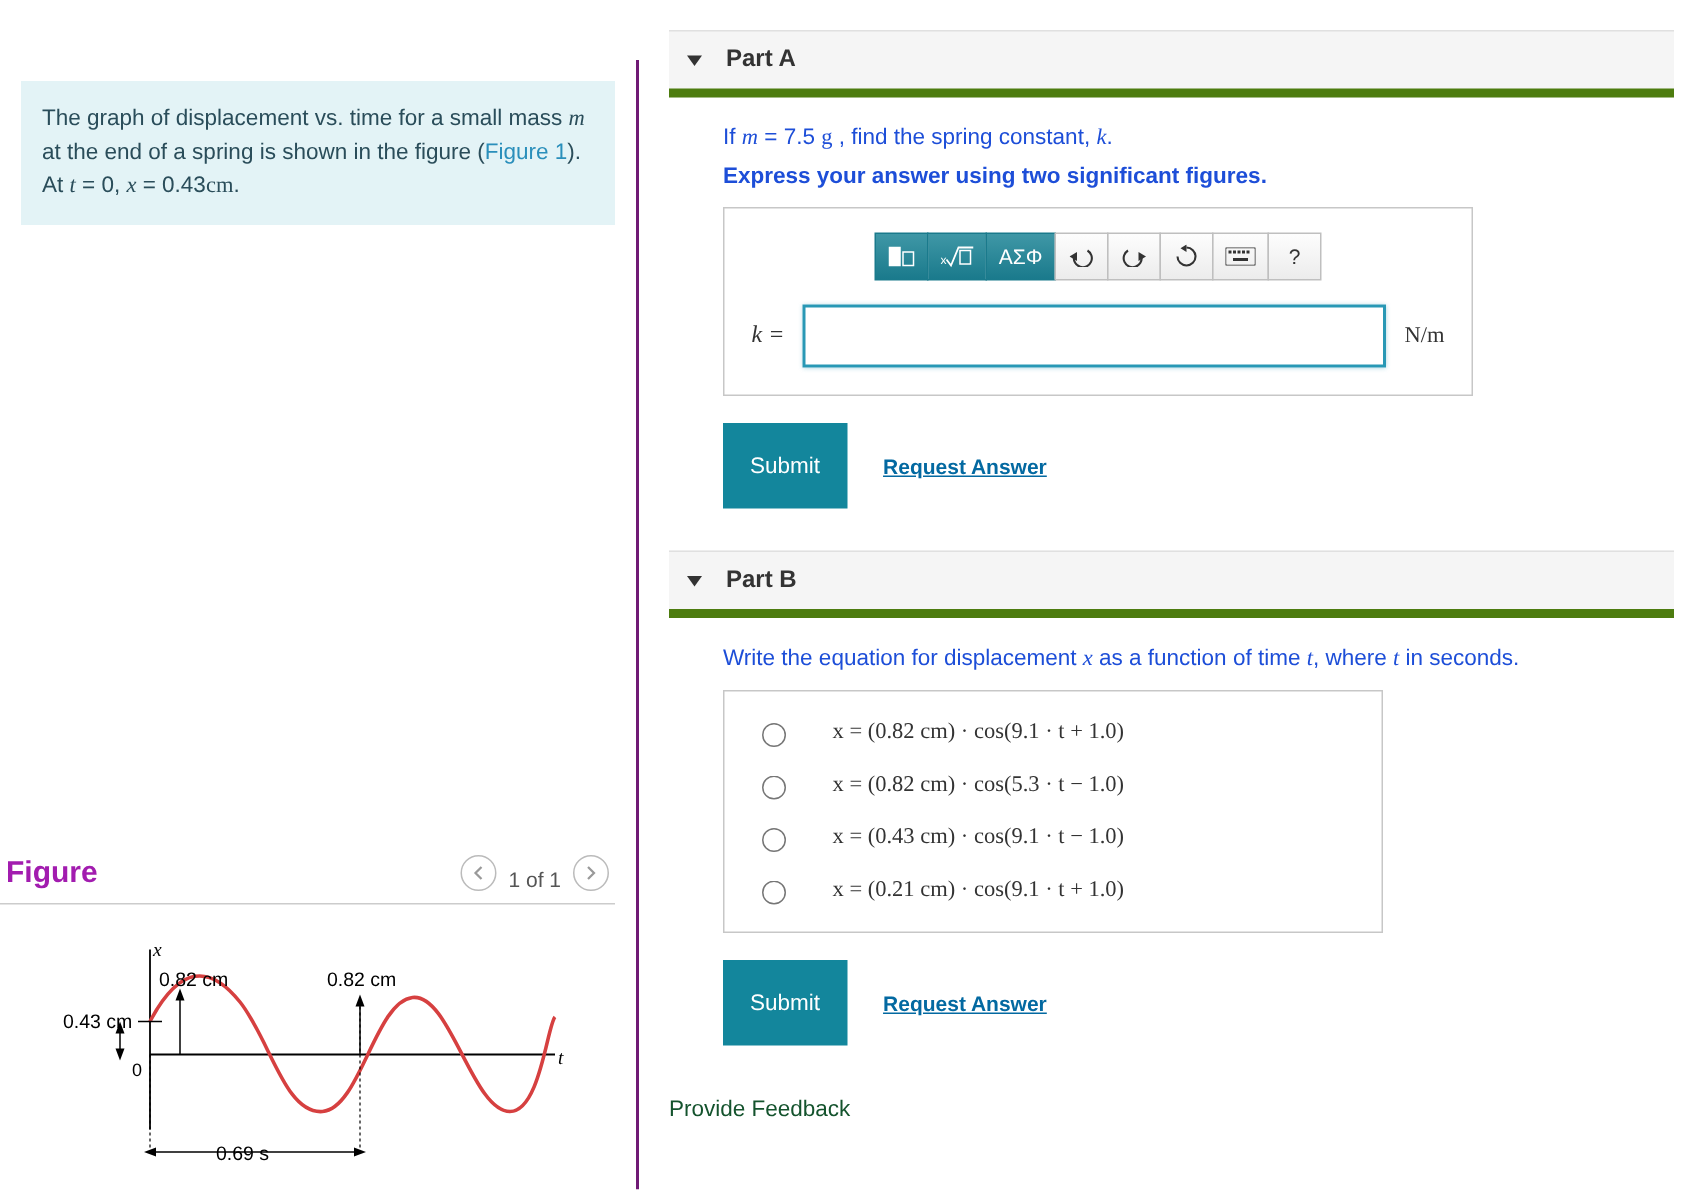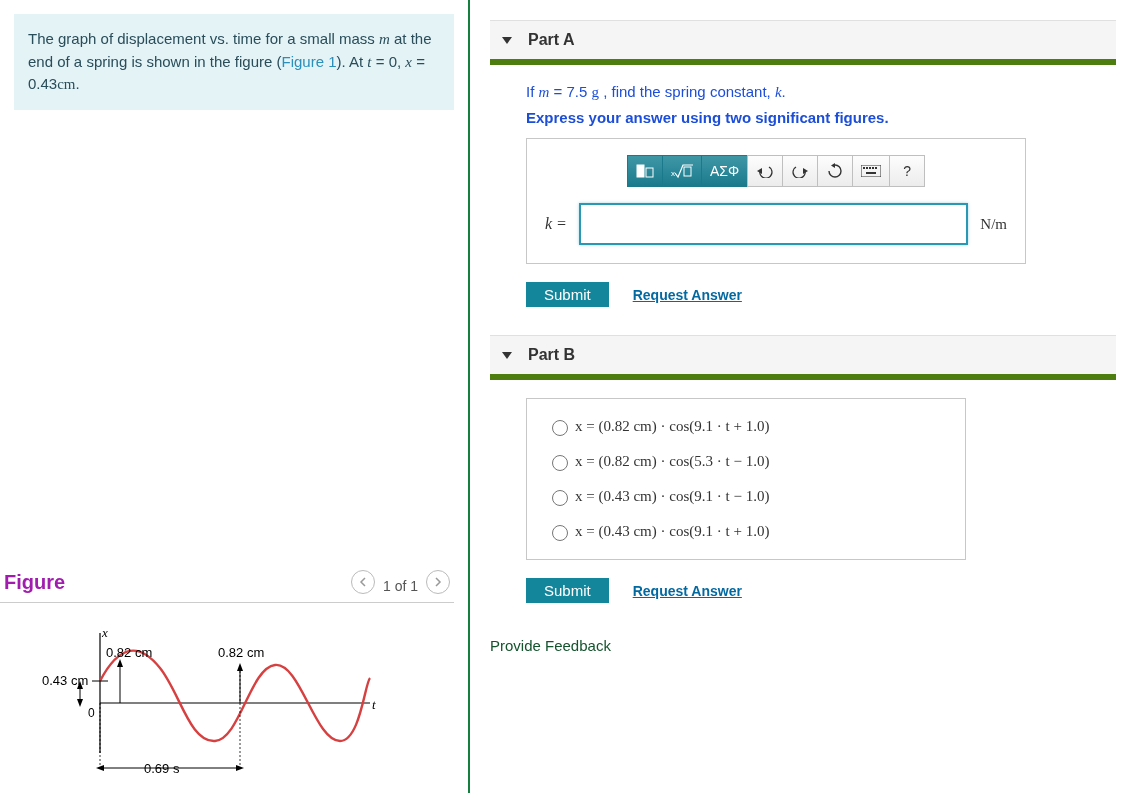--- a/index.html
+++ b/index.html
@@ -8,25 +8,26 @@
     font-family: "Segoe UI", Arial, sans-serif;
     font-size: 14px;
     color: #333;
     display: flex;
     width: 1122px;
     height: 793px;
     overflow: hidden;
     background: #fff;
   }
   .left-panel {
-    width: 470px;
-    border-right: 2px solid #15803d;
+    width: 426px;
+    border-right: 2px solid #701a75;
     padding: 14px 14px 0 0;
     display: flex;
     flex-direction: column;
+    margin-top: 40px;
   }
   .problem-box {
     background: #e3f3f6;
     padding: 14px;
     margin: 0 0 0 14px;
     line-height: 1.5;
     color: #2a4d5a;
     font-size: 15px;
   }
   .problem-box .fig-link { color: #2a8fbb; }
@@ -124,42 +125,42 @@
     border: 2px solid #2898b5;
     background:#fff;
     box-shadow: 0 0 3px rgba(40,152,181,0.4);
   }
   .eq-unit { font-family: Georgia, serif; font-size:15px; }
   .action-row { display:flex; align-items:center; gap:24px; margin-top:4px;}
   .submit-btn {
     background:#13869c;
     color:#fff;
     border:none;
-    padding: 4px 18px;
+    padding: 20px 18px;
     font-size:15px;
     cursor:pointer;
   }
   .req-ans {
     color:#0369a1;
     text-decoration: underline;
     font-size:14px;
     font-weight:600;
     cursor:pointer;
   }
   .options-box {
     border: 1px solid #c7c7c7;
     background:#fff;
     padding: 10px 16px;
     width:440px;
     margin: 12px 0 18px 0;
   }
   .opt-row {
     display:flex;
     align-items:center;
-    gap:4px;
+    gap:28px;
     padding:8px 4px;
   }
   .opt-row input[type="radio"]{ width:16px;height:16px; cursor:pointer;}
   .opt-text { font-family: Georgia, serif; font-size:15px; }
   .feedback-link {
     color:#14532d;
     font-size:15px;
     padding:6px 0 0 0;
   }
 </style>
@@ -300,36 +301,39 @@
       <button class="submit-btn">Submit</button>
       <span class="req-ans">Request Answer</span>
     </div>
   </div>
 
   <div class="part-header">
     <span class="caret"></span>
     <span class="part-title">Part B</span>
   </div>
   <div class="part-body">
+    <div class="instr">
+      <span>Write the equation for displacement </span><span class="varit">x</span><span> as a function of time </span><span class="varit">t</span><span>, where </span><span class="varit">t</span><span> in seconds.</span>
+    </div>
     <div class="options-box">
       <label class="opt-row">
           <input type="radio" name="pb" style="">
           <span class="opt-text">x = (0.82 cm) · cos(9.1 · t + 1.0)</span>
         </label>
       <label class="opt-row">
           <input type="radio" name="pb" style="">
           <span class="opt-text">x = (0.82 cm) · cos(5.3 · t − 1.0)</span>
         </label>
       <label class="opt-row">
           <input type="radio" name="pb" style="">
           <span class="opt-text">x = (0.43 cm) · cos(9.1 · t − 1.0)</span>
         </label>
       <label class="opt-row">
           <input type="radio" name="pb" style="">
-          <span class="opt-text">x = (0.43 cm) · cos(9.1 · t + 1.0)</span>
+          <span class="opt-text">x = (0.21 cm) · cos(9.1 · t + 1.0)</span>
         </label>
     </div>
     <div class="action-row">
       <button class="submit-btn">Submit</button>
       <span class="req-ans">Request Answer</span>
     </div>
   </div>
 
   <div class="feedback-link">Provide Feedback</div>
 </div>

